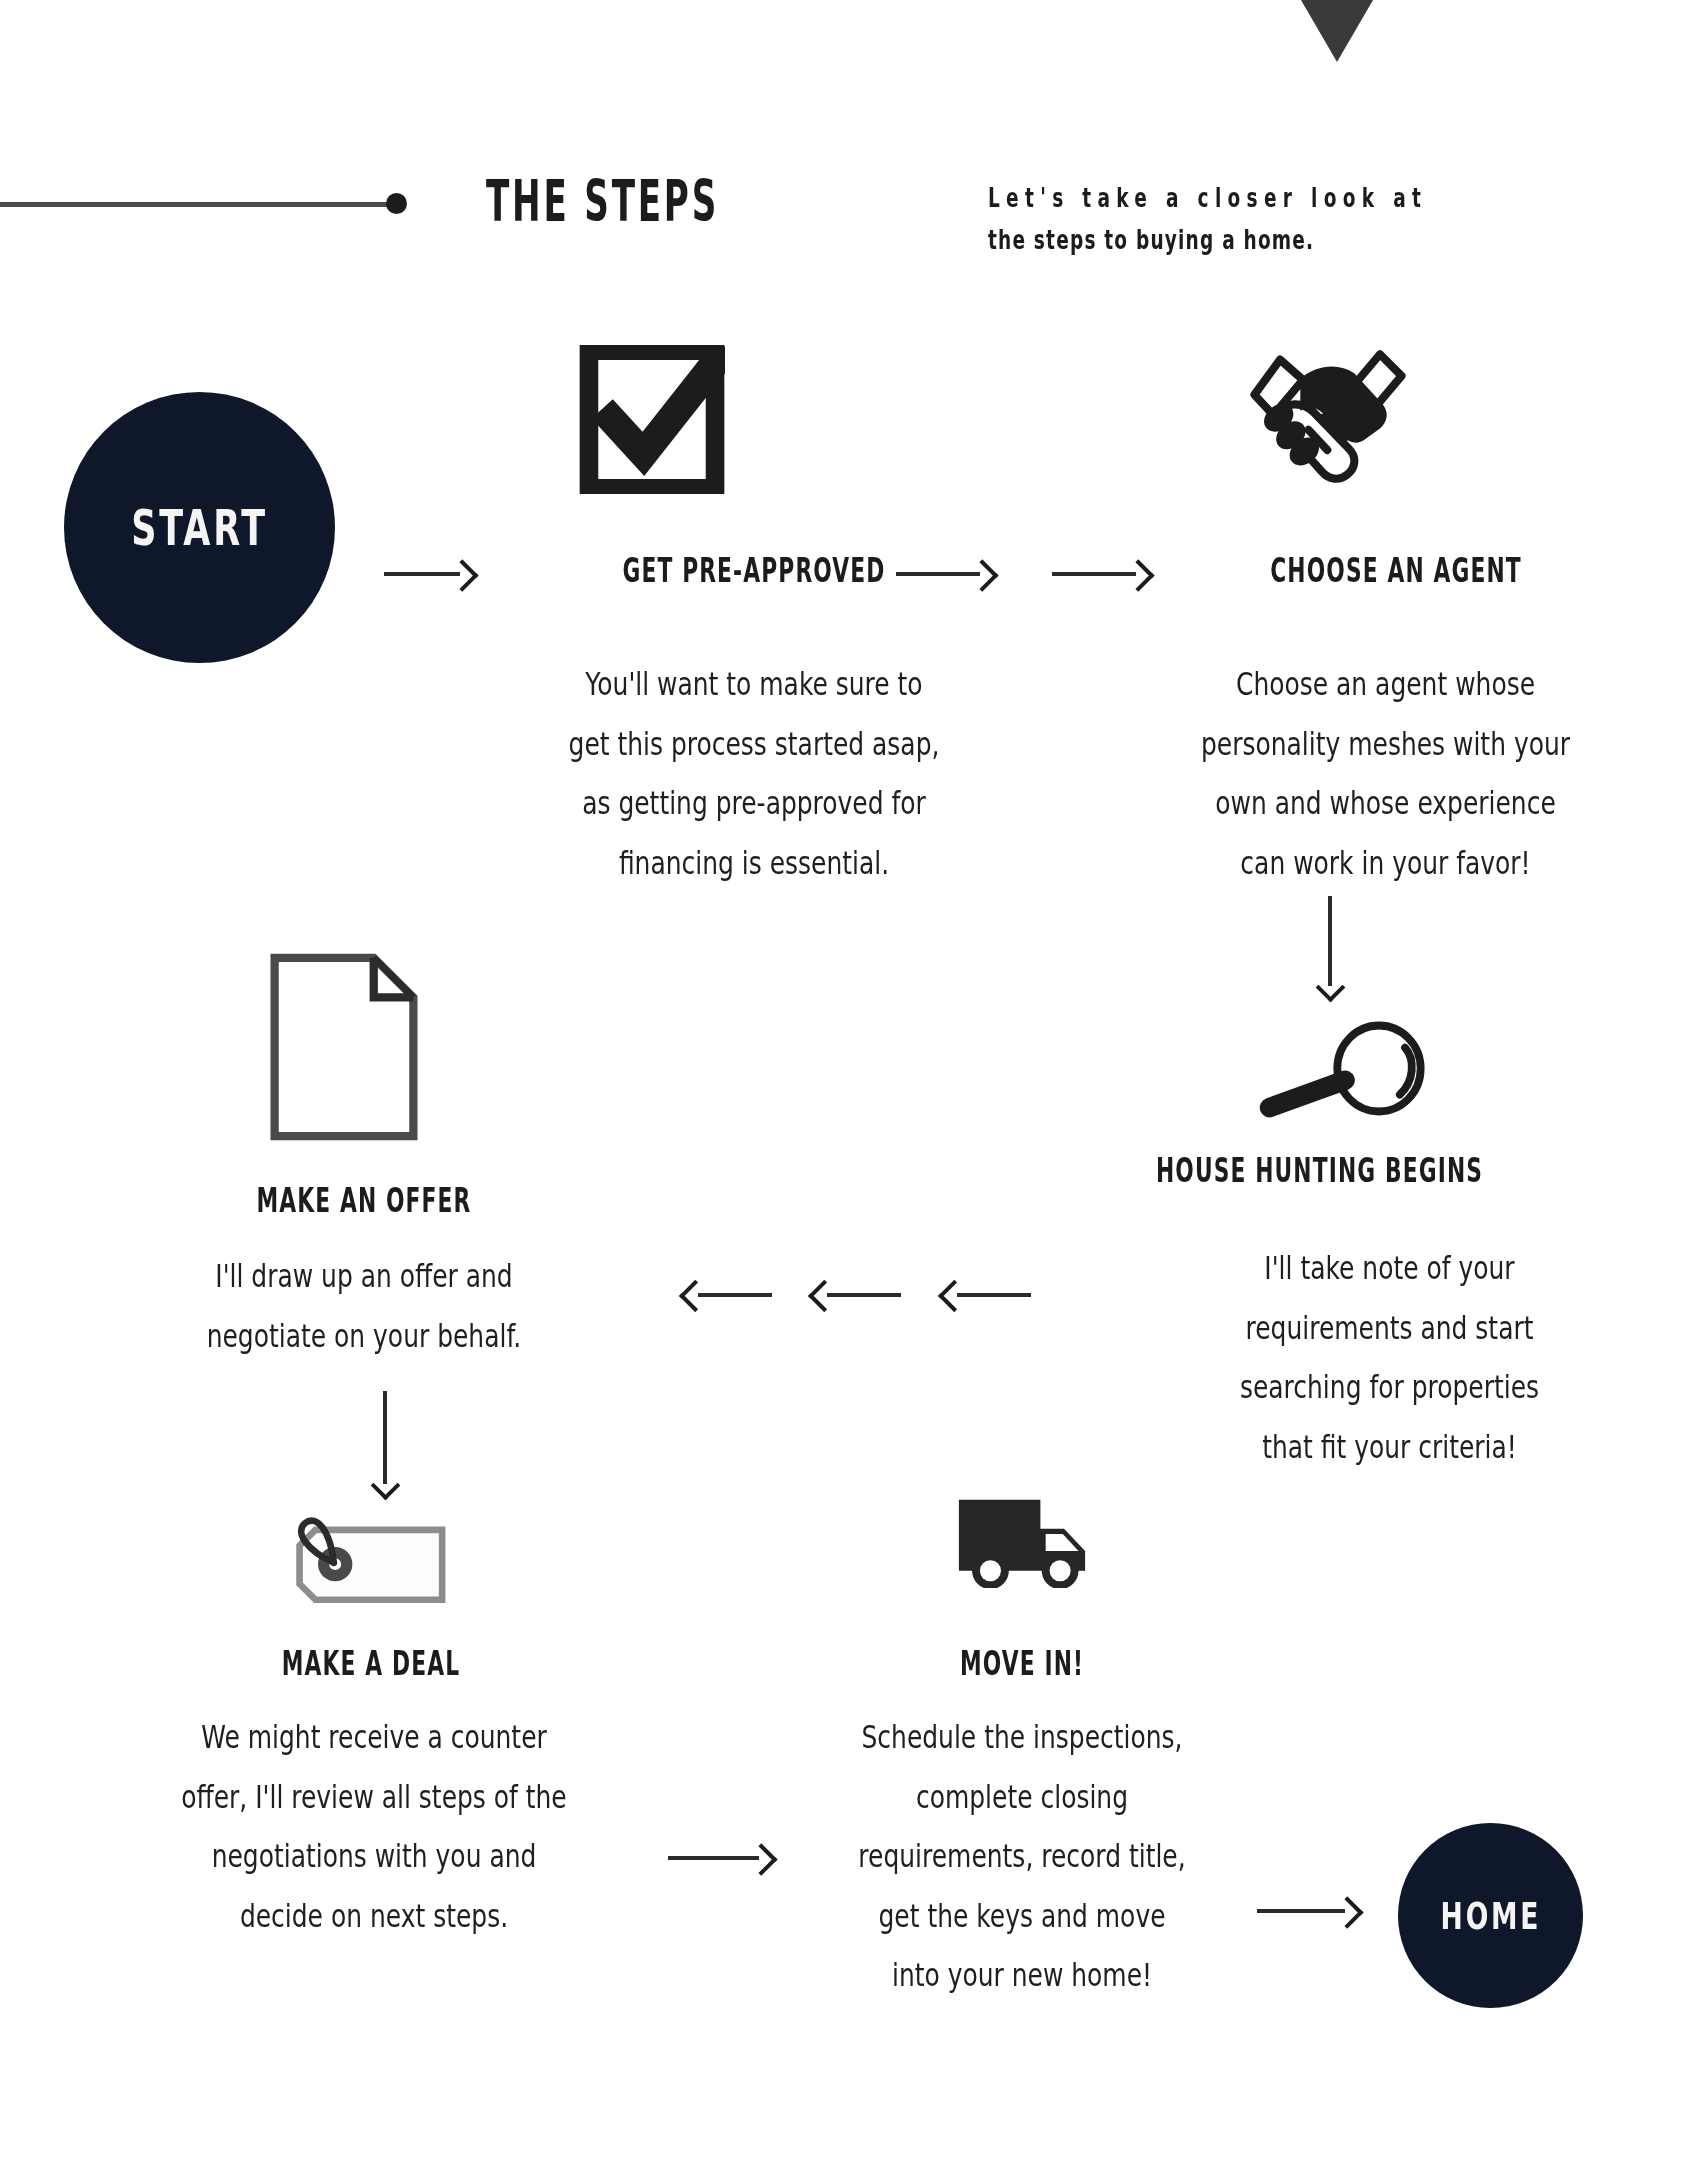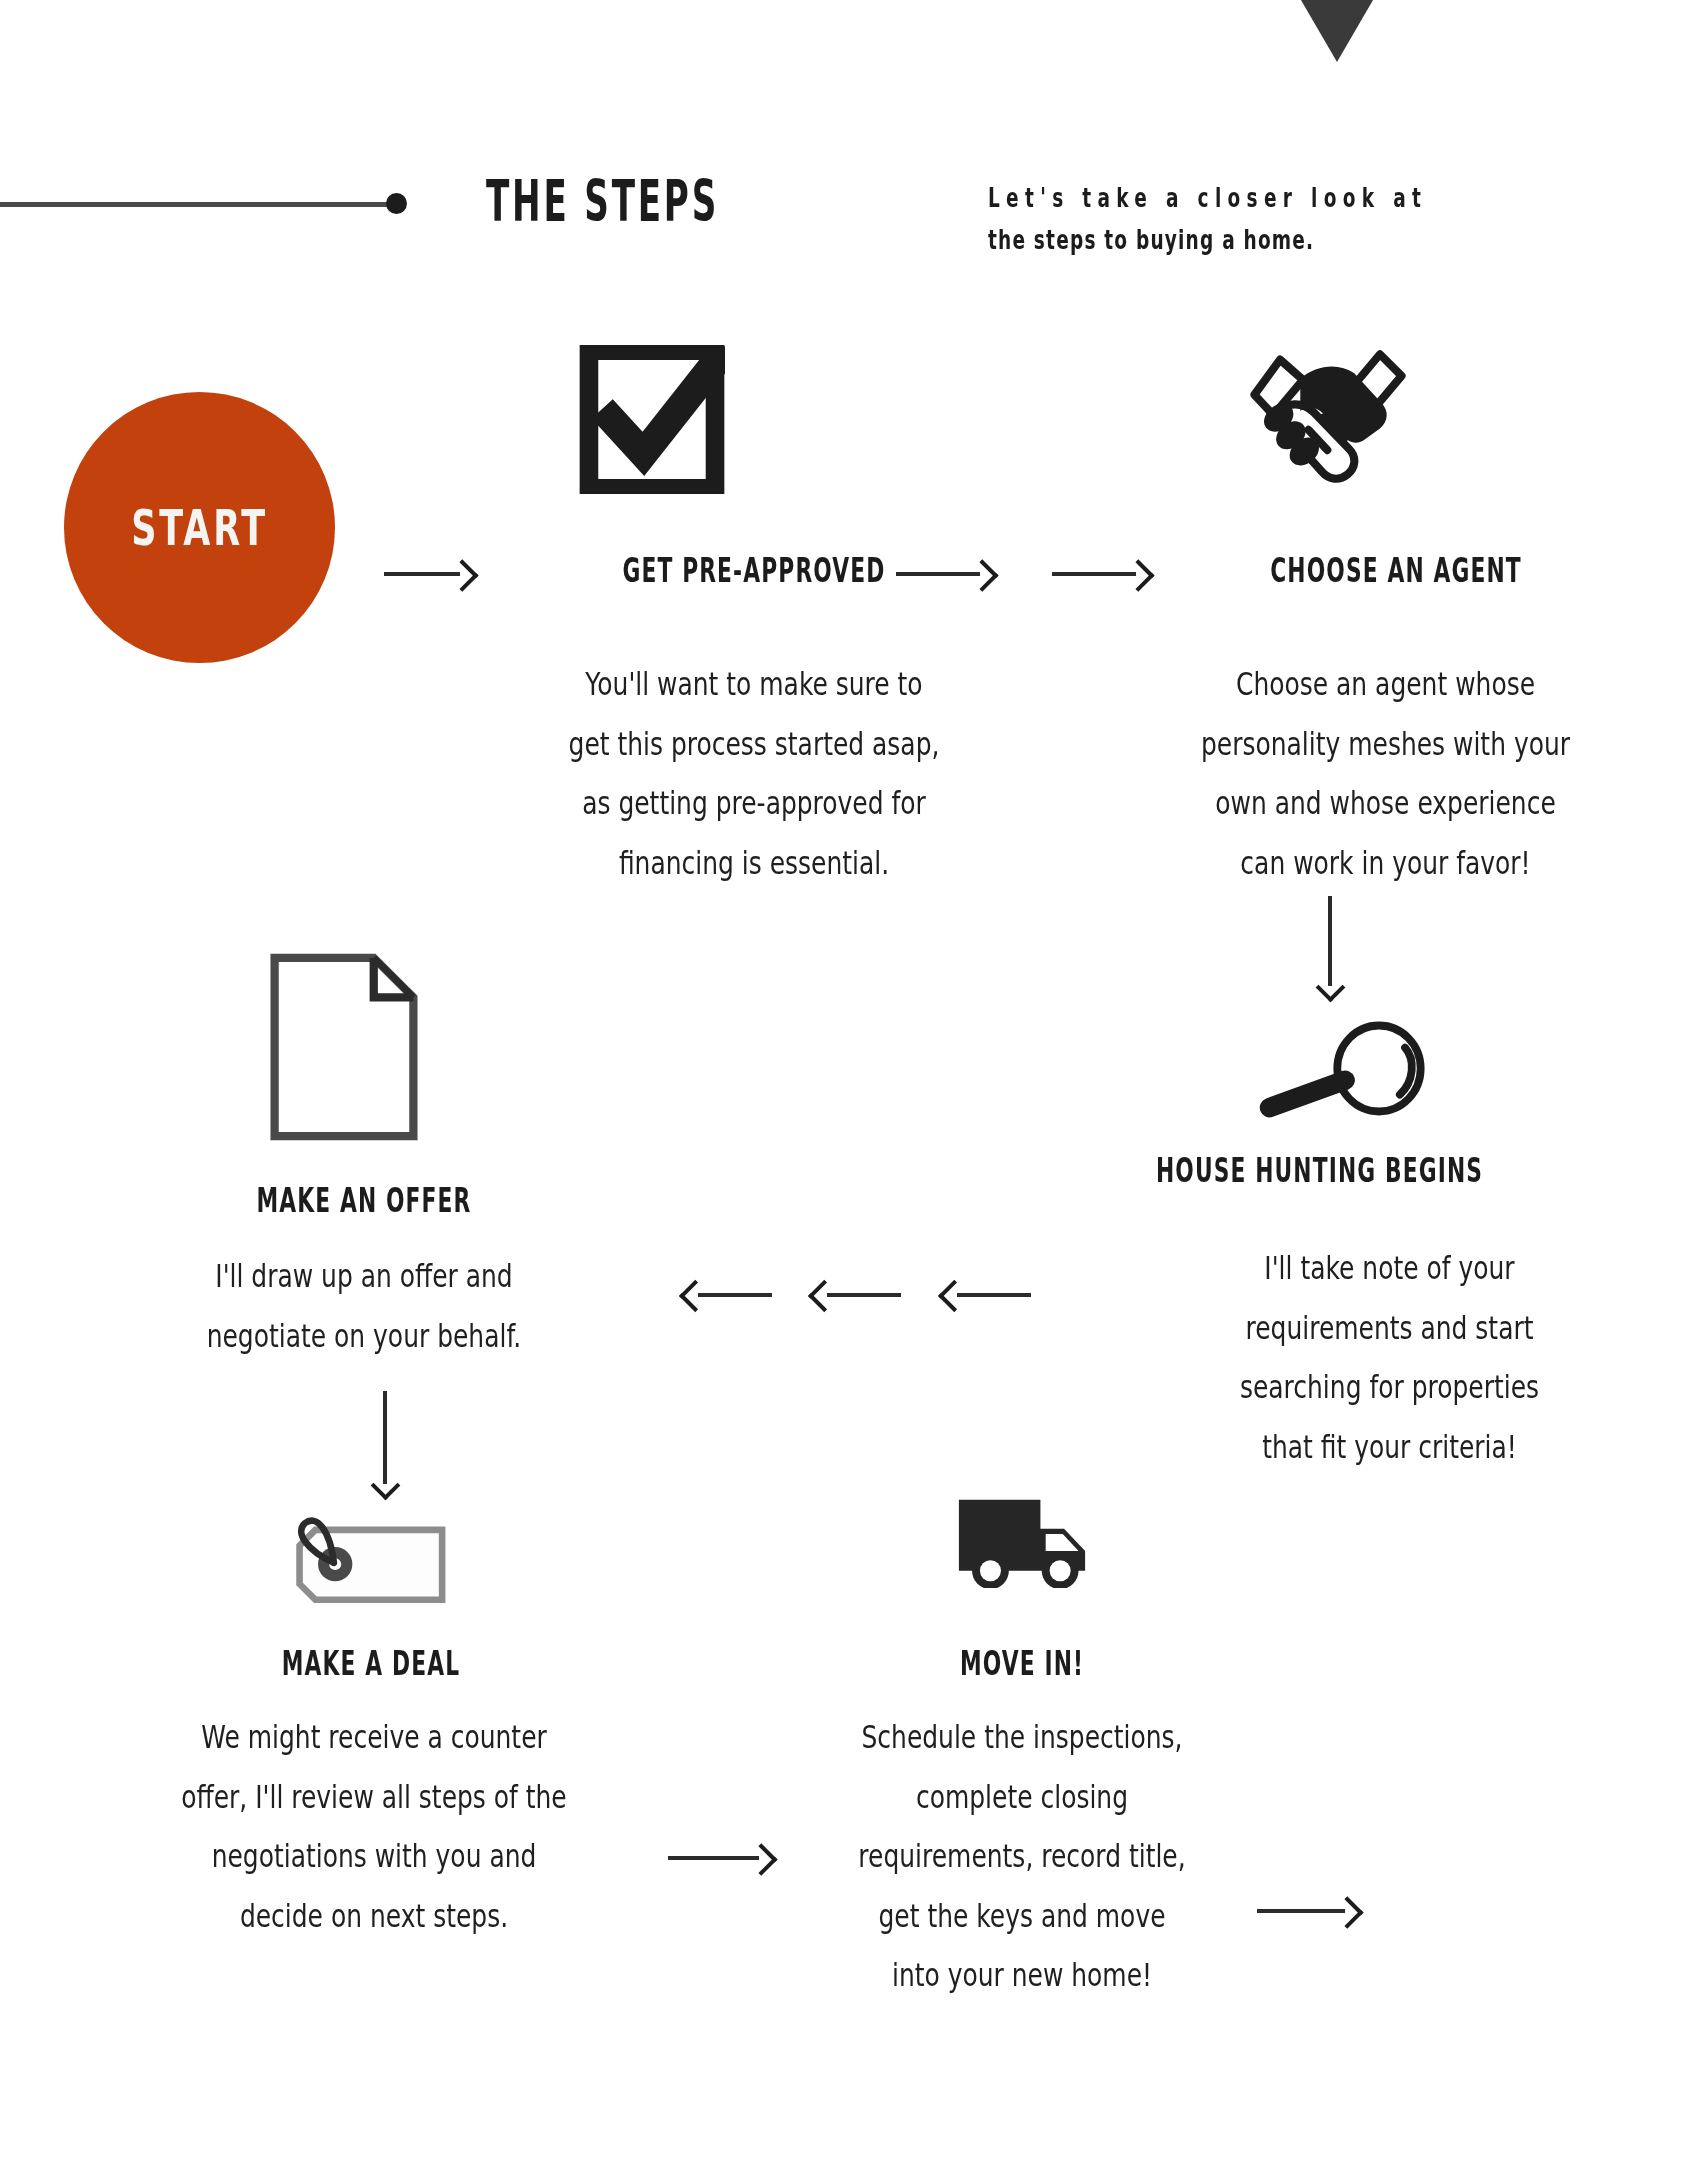--- a/index.html
+++ b/index.html
@@ -77,21 +77,21 @@
     transform: scaleX(0.70);
     transform-origin: left top;
     white-space: nowrap;
   }
   #tagline .l1 { letter-spacing: 9px; display:block; }
   #tagline .l2 { letter-spacing: 1.7px; display:block; }
 
   
   .node-circle {
     border-radius: 50%;
-    background: #c2410c;
+    background: #0f172a;
     display: flex;
     align-items: center;
     justify-content: center;
   }
   .node-circle span {
     font-family: "DejaVu Sans", sans-serif;
     font-weight: 700;
     color: #f4f4f2;
     letter-spacing: 4px;
     display: block;
@@ -327,15 +327,18 @@
 complete closing
 requirements, record title,
 get the keys and move
 into your new home!</div>
 
   <div class="abs arrow-h right" style="left:1257px; top:1896px; width:103px;">
     <div class="shaft"></div>
       <div class="head"></div>
   </div>
 
+  <div id="home-circle" class="abs node-circle">
+    <span>HOME</span>
+  </div>
 
 </div>
 
 
 </body></html>

